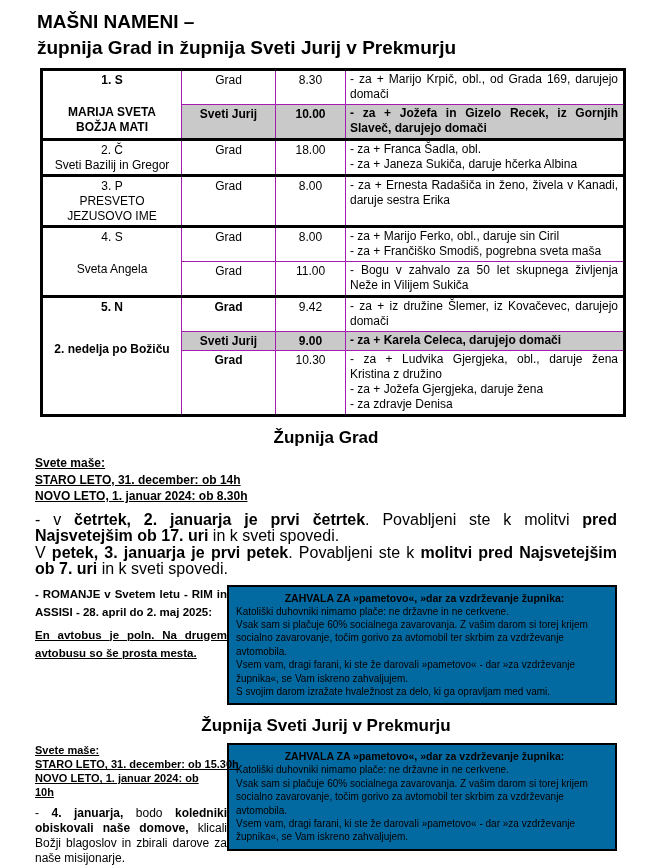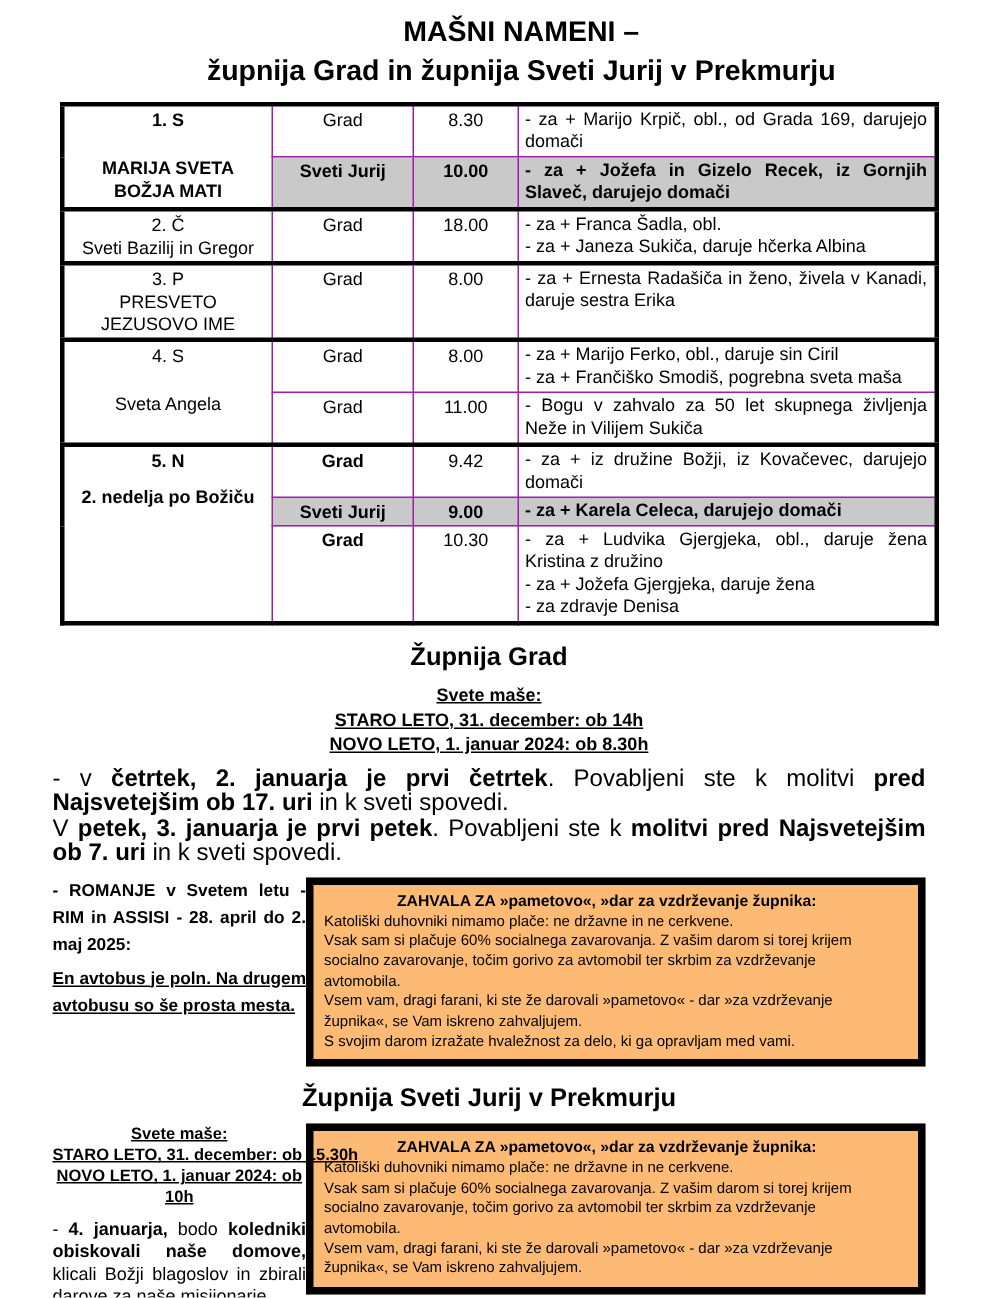--- a/index.html
+++ b/index.html
@@ -4,57 +4,57 @@
 <style>
   html,body{margin:0;padding:0;}
   body{
     width:658px;height:865px;overflow:hidden;background:#ffffff;color:#000;
     font-family:"Liberation Sans",sans-serif;
   }
   .b{font-weight:bold;}
   .u{text-decoration:underline;}
 
   
-  .title{ text-align:center;font-weight:bold;font-size:19px;line-height:26px;padding-top:9px;padding-left:37px; }
+  .title{ font-weight:bold;font-size:19px;line-height:26px;padding-top:9px;padding-left:37px; }
 
   
   table.sched{
     border-collapse:collapse;table-layout:fixed;width:583px;margin:7px 0 0 40px;
     border:3px solid #000;
   }
   .c-day{width:140px;} .c-place{width:94px;} .c-time{width:70px;} .c-int{width:279px;}
   .sched tbody{border-top:3px solid #000;}
   .sched td{
     border:1px solid #a21caf;vertical-align:top;font-size:12px;line-height:15px;padding:1px 2px;
   }
   td.day{text-align:center;}
   .day-top{padding-top:1px;}
   .day-bottom{margin-top:0;}
   tbody.g0 .day-bottom{margin-top:17px;}
   tbody.g3 .day-bottom{margin-top:17px;}
-  tbody.g4 .day-bottom{margin-top:9px;}
+  tbody.g4 .day-bottom{margin-top:27px;}
   td.place,td.time{text-align:center;padding-top:2px;}
   td.intent{padding:1px 5px 2px 4px;}
   td.intent div{text-align:justify;}
   .gray{background:#c9c9c9;}
   tbody.g2 td{height:42px;}
   tbody.g4 tr:nth-child(3) td{height:60px;}
 
   
   .section{margin-left:35px;width:582px;}
   .sec-h{text-align:center;font-size:17px;font-weight:bold;margin:11px 0 7px 0;}
-  .mline{font-weight:bold;text-decoration:underline;font-size:12px;line-height:16.5px;text-align:center;}
+  .mline{font-weight:bold;text-decoration:underline;font-size:12px;line-height:16.5px;}
   .body-p{font-size:16px;line-height:16.5px;margin:7px 0 0 0;text-align:justify;}
   .body-p.tight{margin-top:0;}
 
   .cols{margin-top:7px;}
   .cols::after,.cols2::after{content:"";display:block;clear:both;}
   .zbox{
-    float:right;width:377px;border:5px solid #000000;background:#fdba74;
-    padding:4px 19px 5px 7px;font-size:10px;line-height:13.4px;
+    float:right;width:377px;border:2px solid #000000;background:#0369a1;
+    padding:4px 2px 5px 7px;font-size:10px;line-height:13.4px;
   }
   .zbox-title{text-align:center;font-weight:bold;font-size:10.5px;line-height:14px;}
   .rom{font-weight:bold;font-size:11.5px;line-height:18px;margin:5px 0 0 0;text-align:justify;padding-right:10px;}
   .rom.first{margin-top:3px;}
 
   .cols2{margin-top:2px;}
   .cols2 .mline{font-size:11px;line-height:14px;white-space:nowrap;}
   .narrowp{font-size:12px;line-height:15px;margin-top:7px;}
 </style>
 </head>
@@ -156,21 +156,21 @@
         <tr>
           <td class="day b" rowspan="3">
             <div class="day-top">5. N</div>
             <div class="day-bottom">
               <div>2. nedelja po Božiču</div>
             </div>
           </td>
           <td class="place b">Grad</td>
           <td class="time">9.42</td>
           <td class="intent">
-            <div>- za + iz družine Božji, iz Kovačevec, darujejo domači</div>
+            <div>- za + iz družine Šlemer, iz Kovačevec, darujejo domači</div>
           </td>
         </tr>
         <tr>
           <td class="place gray b">Sveti Jurij</td>
           <td class="time gray b">9.00</td>
           <td class="intent gray b">
             <div>- za + Karela Celeca, darujejo domači</div>
           </td>
         </tr>
         <tr>

